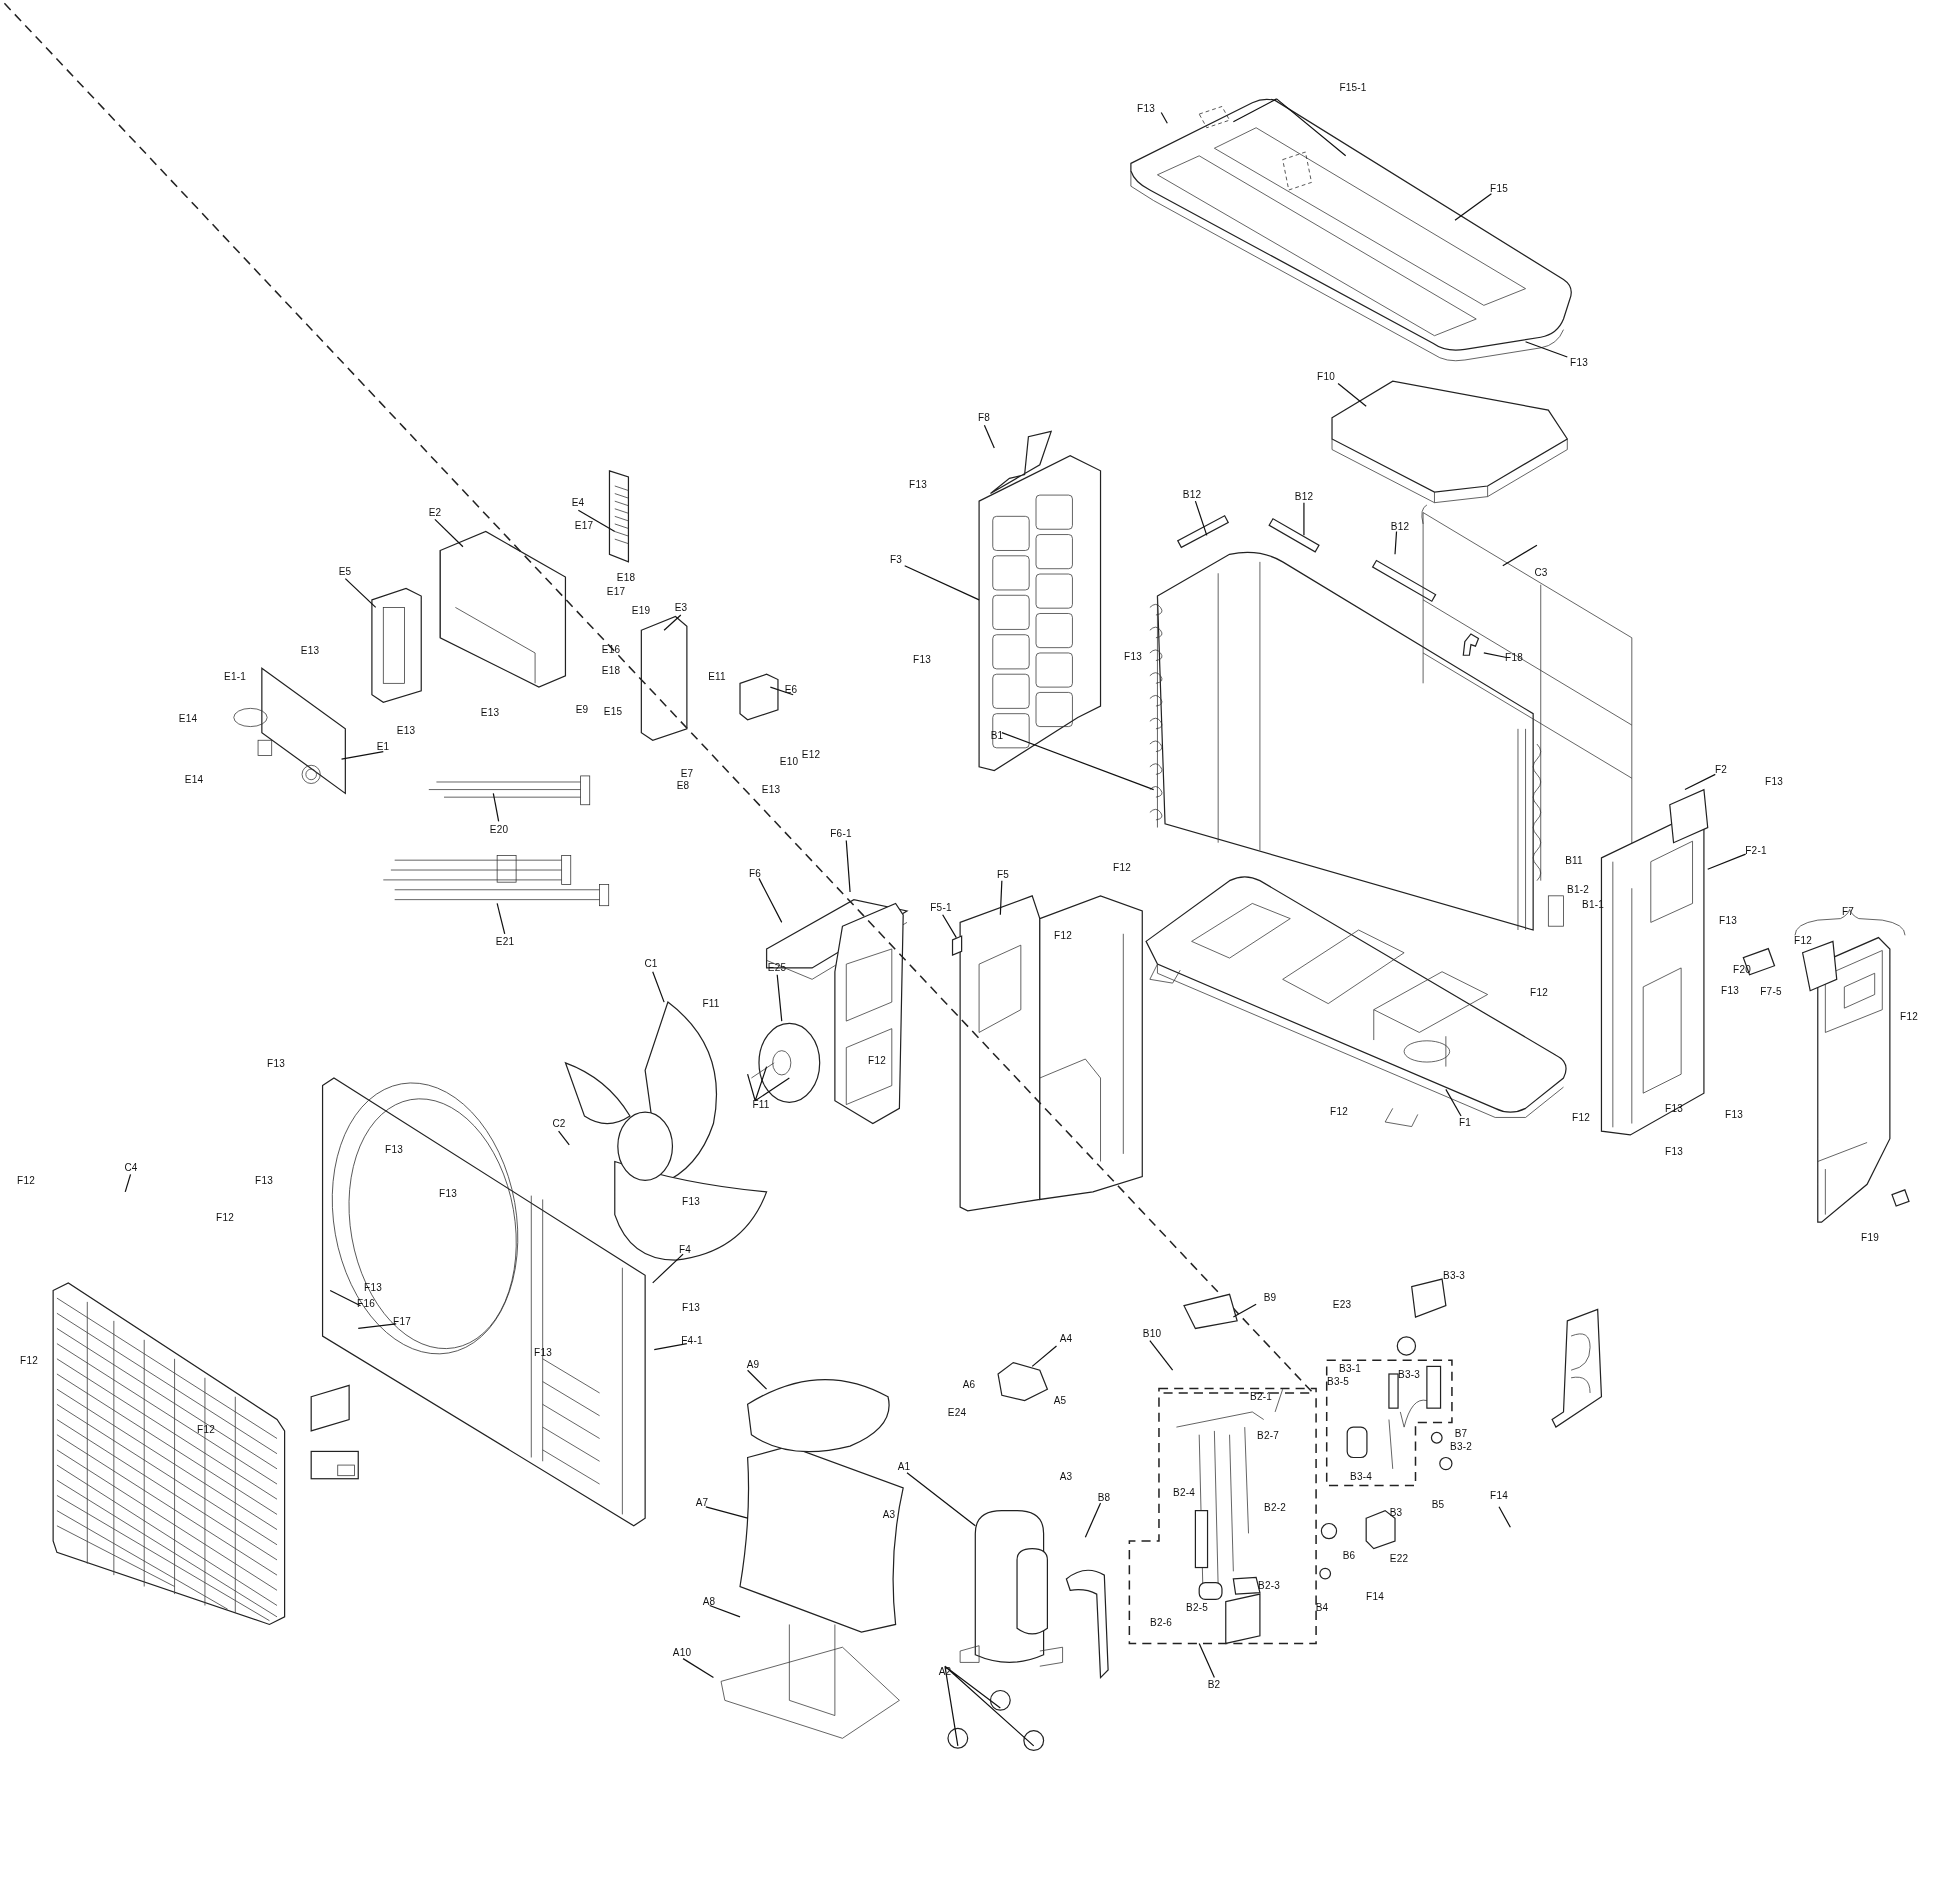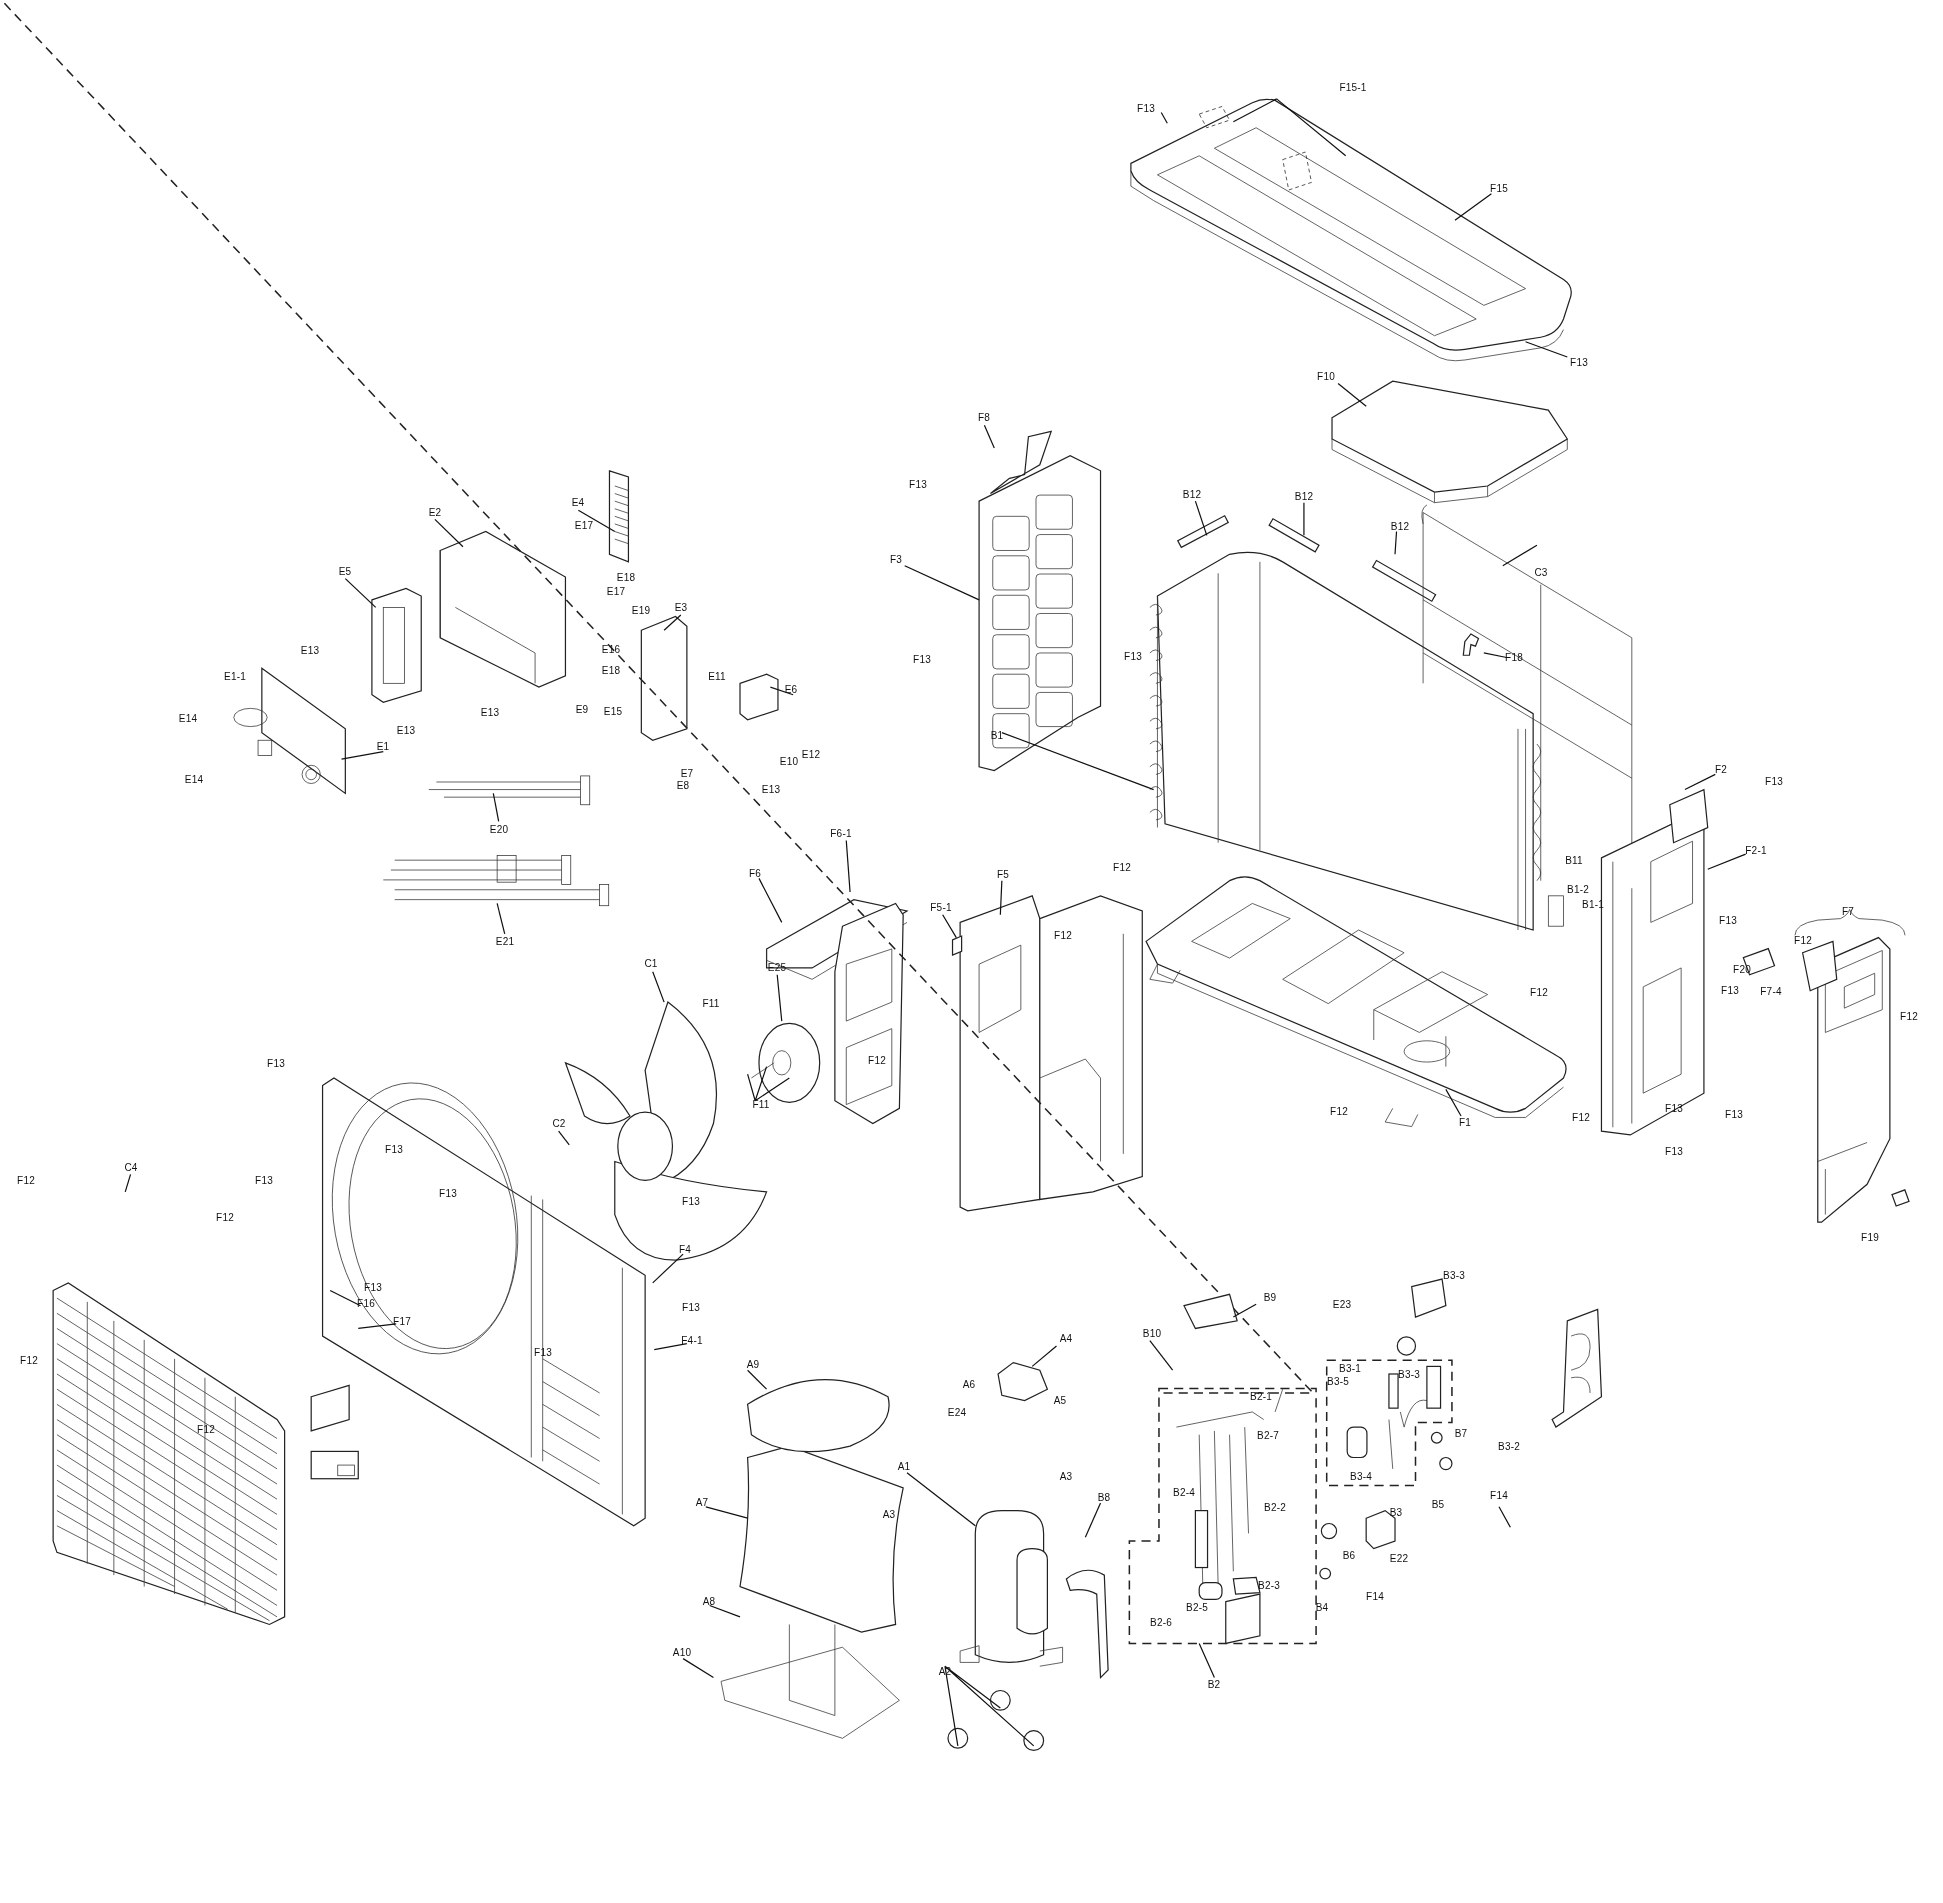--- a/index.html
+++ b/index.html
@@ -323,21 +323,21 @@
     <span class="lbl" style="left: 1774px; top: 781px;">F13</span>
     <span class="lbl" style="left: 1756px; top: 850px;">F2-1</span>
     <span class="lbl" style="left: 1574px; top: 860px;">B11</span>
     <span class="lbl" style="left: 1578px; top: 889px;">B1-2</span>
     <span class="lbl" style="left: 1578px; top: 904px; margin-left: 15px;">B1-1</span>
     <span class="lbl" style="left: 1728px; top: 920px;">F13</span>
     <span class="lbl" style="left: 1848px; top: 911px;">F7</span>
     <span class="lbl" style="left: 1803px; top: 940px;">F12</span>
     <span class="lbl" style="left: 1742px; top: 969px;">F20</span>
     <span class="lbl" style="left: 1730px; top: 990px;">F13</span>
-    <span class="lbl" style="left: 1771px; top: 991px;">F7-4</span>
+    <span class="lbl" style="left: 1771px; top: 991px;">F7-5</span>
     <span class="lbl" style="left: 1539px; top: 992px;">F12</span>
     <span class="lbl" style="left: 1909px; top: 1016px;">F12</span>
     <span class="lbl" style="left: 1581px; top: 1117px;">F12</span>
     <span class="lbl" style="left: 1674px; top: 1108px;">F13</span>
     <span class="lbl" style="left: 1734px; top: 1114px;">F13</span>
     <span class="lbl" style="left: 1674px; top: 1151px;">F13</span>
     <span class="lbl" style="left: 1465px; top: 1122px;">F1</span>
     <span class="lbl" style="left: 1870px; top: 1237px;">F19</span>
     <span class="lbl" style="left: 1339px; top: 1111px;">F12</span>
     <span class="lbl" style="left: 578px; top: 502px;">E4</span>
@@ -413,21 +413,21 @@
     <span class="lbl" style="left: 1256px; top: 1297px; margin-left: 14px;">B9</span>
     <span class="lbl" style="left: 1148px; top: 1333px; padding-left: 8px;">B10</span>
     <span class="lbl" style="left: 1342px; top: 1304px;">E23</span>
     <span class="lbl" style="left: 1454px; top: 1275px;">B3-3</span>
     <span class="lbl" style="left: 1350px; top: 1368px;">B3-1</span>
     <span class="lbl" style="left: 1338px; top: 1381px;">B3-5</span>
     <span class="lbl" style="left: 1409px; top: 1374px;">B3-3</span>
     <span class="lbl" style="left: 1261px; top: 1396px;">B2-1</span>
     <span class="lbl" style="left: 1268px; top: 1435px;">B2-7</span>
     <span class="lbl" style="left: 1461px; top: 1433px;">B7</span>
-    <span class="lbl" style="left: 1461px; top: 1446px; margin-left: 48px;">B3-2</span>
+    <span class="lbl" style="left: 1461px; top: 1446px;">B3-2</span>
     <span class="lbl" style="left: 1361px; top: 1476px;">B3-4</span>
     <span class="lbl" style="left: 1184px; top: 1492px;">B2-4</span>
     <span class="lbl" style="left: 1275px; top: 1507px;">B2-2</span>
     <span class="lbl" style="left: 1396px; top: 1512px;">B3</span>
     <span class="lbl" style="left: 1438px; top: 1504px;">B5</span>
     <span class="lbl" style="left: 1499px; top: 1495px;">F14</span>
     <span class="lbl" style="left: 1349px; top: 1555px;">B6</span>
     <span class="lbl" style="left: 1399px; top: 1558px;">E22</span>
     <span class="lbl" style="left: 1269px; top: 1585px;">B2-3</span>
     <span class="lbl" style="left: 1197px; top: 1607px;">B2-5</span>

